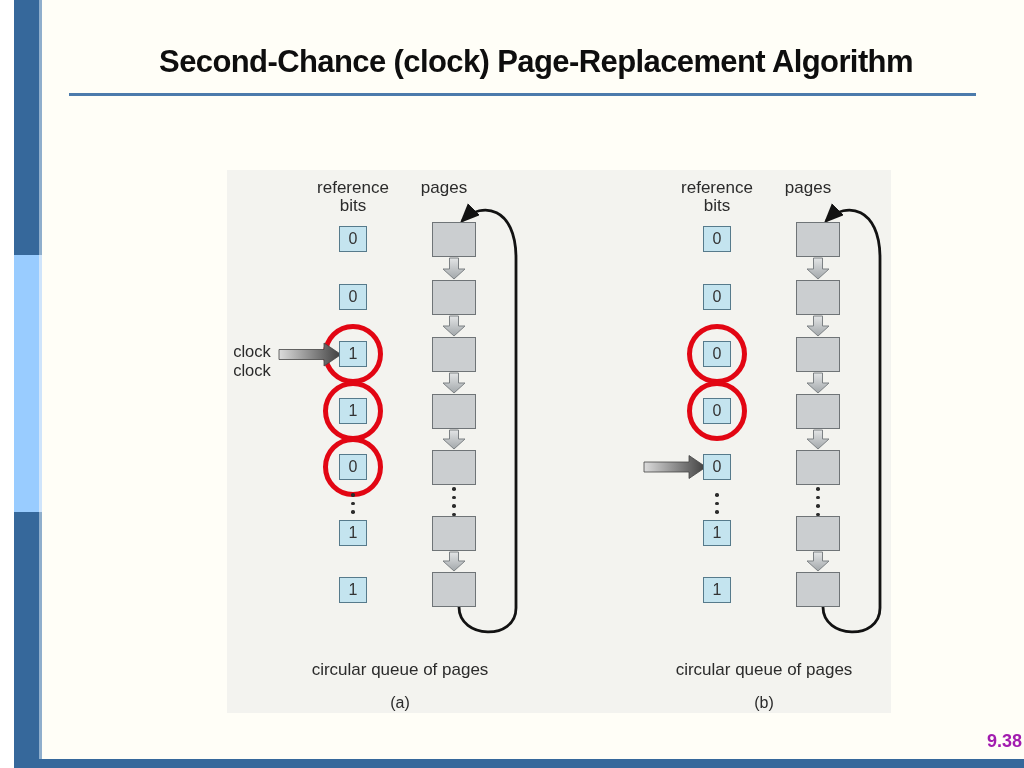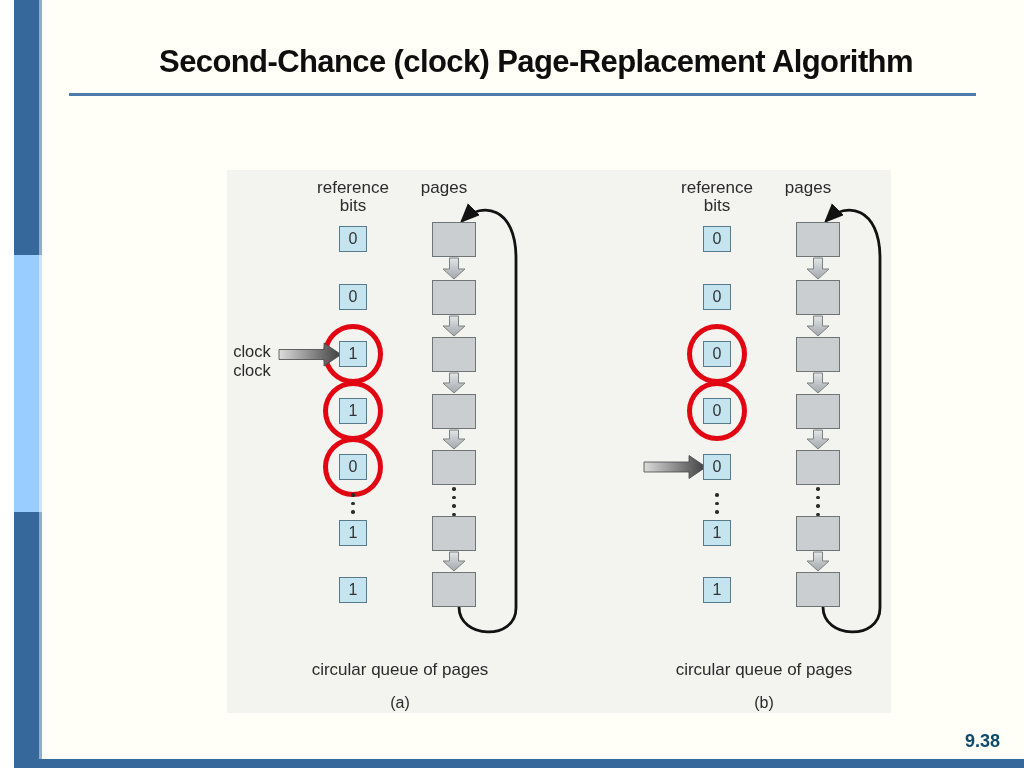--- a/index.html
+++ b/index.html
@@ -12,21 +12,21 @@
   .sb-top{top:0;height:255px;background:#36689B;border-right:3px solid #8FAECC;}
   .sb-mid{top:255px;height:257px;background:#99CCFF;border-right:3px solid #CFE4FB;}
   .sb-bot{top:512px;height:247px;background:#36689B;border-right:3px solid #8FAECC;}
   .bottom-bar{position:absolute;left:0;top:759px;width:1024px;height:9px;background:#36689B;}
   
   .title{
     position:absolute;left:40px;right:20px;top:44px;text-align:center;
     font-size:31px;font-weight:bold;letter-spacing:-0.6px;color:#0E0E0E;
   }
   .title-underline{position:absolute;left:55px;top:93px;width:907px;height:3px;background:#4C7BAC;}
-  .page-number{position:absolute;right:38px;top:731px;font-size:18px;font-weight:bold;color:#0c4a6e;}
+  .page-number{position:absolute;right:16px;top:731px;font-size:18px;font-weight:bold;color:#a21caf;}
   
   .figure{position:absolute;left:213px;top:170px;width:664px;height:543px;background:#F3F3EF;}
   .diagram{position:absolute;top:170px;width:330px;height:545px;}
   .diagram-a{left:215px;}
   .diagram-b{left:579px;}
   .diagram *{box-sizing:border-box;}
   .svg-layer{position:absolute;left:0;top:0;width:330px;height:545px;pointer-events:none;}
   .col-label{position:absolute;text-align:center;font-size:17px;color:#2B2B2B;line-height:1.05;}
   .ref-label{left:60px;top:9px;width:128px;}
   .pages-label{left:172px;top:9px;width:86px;}

